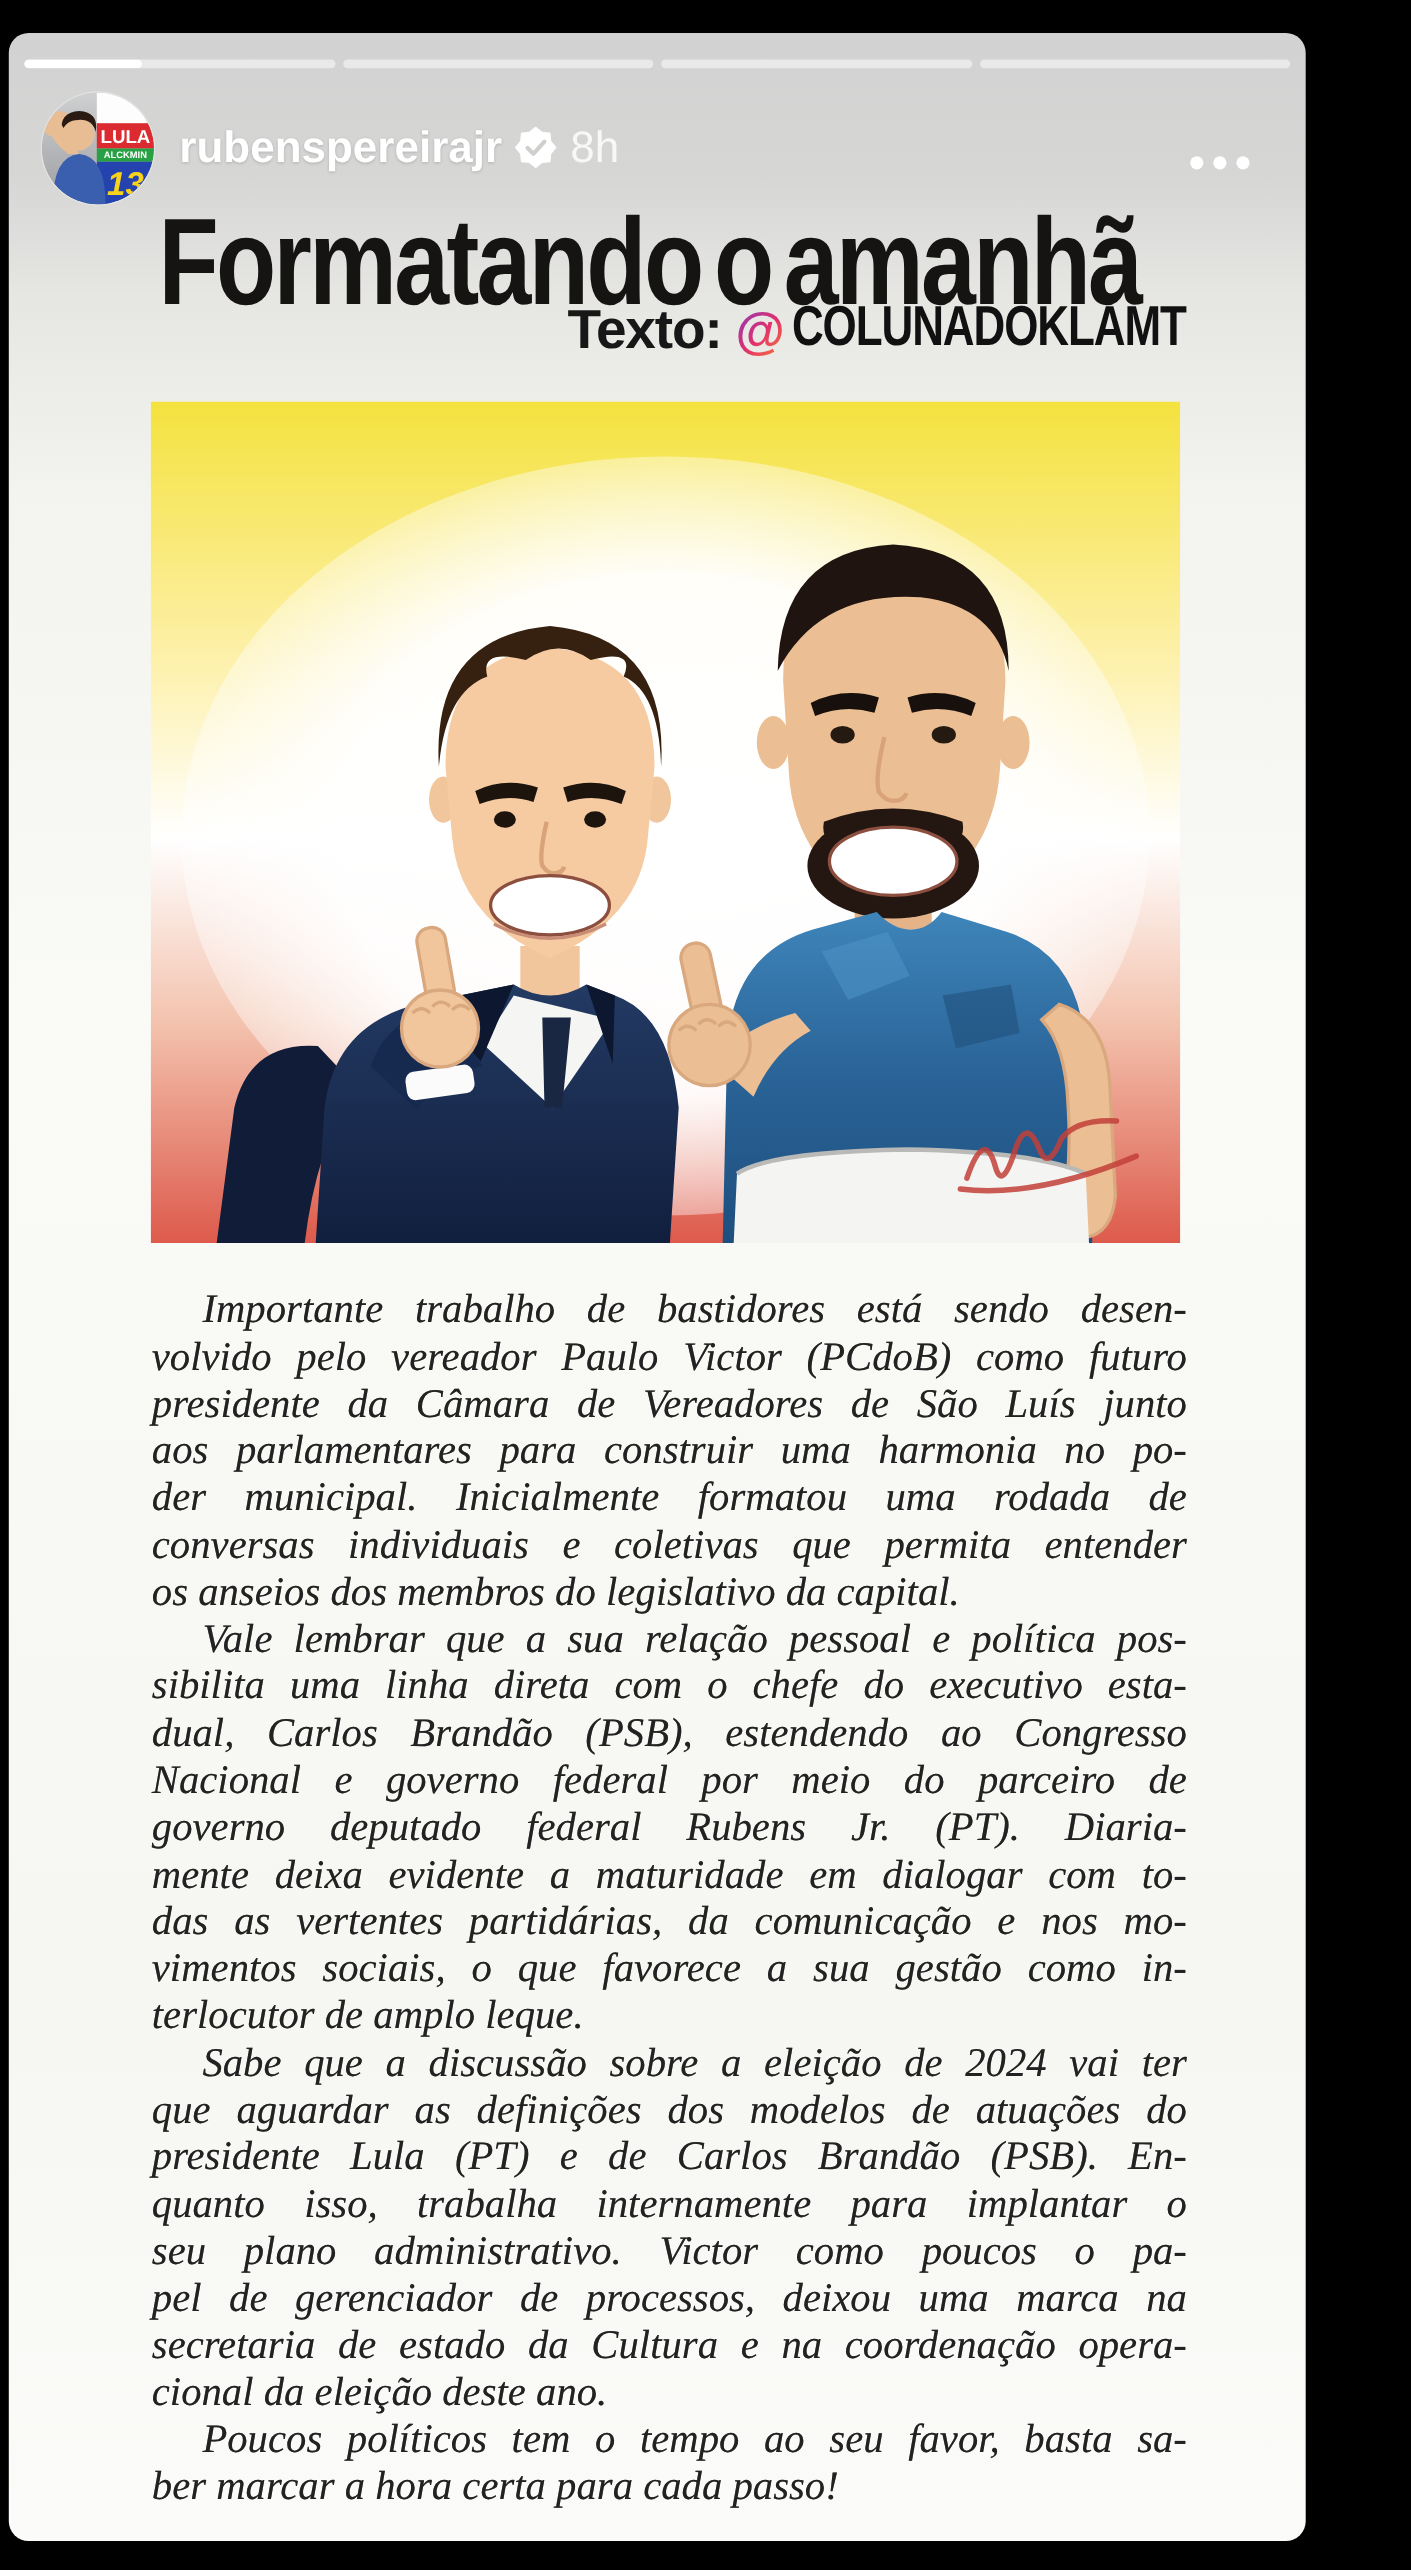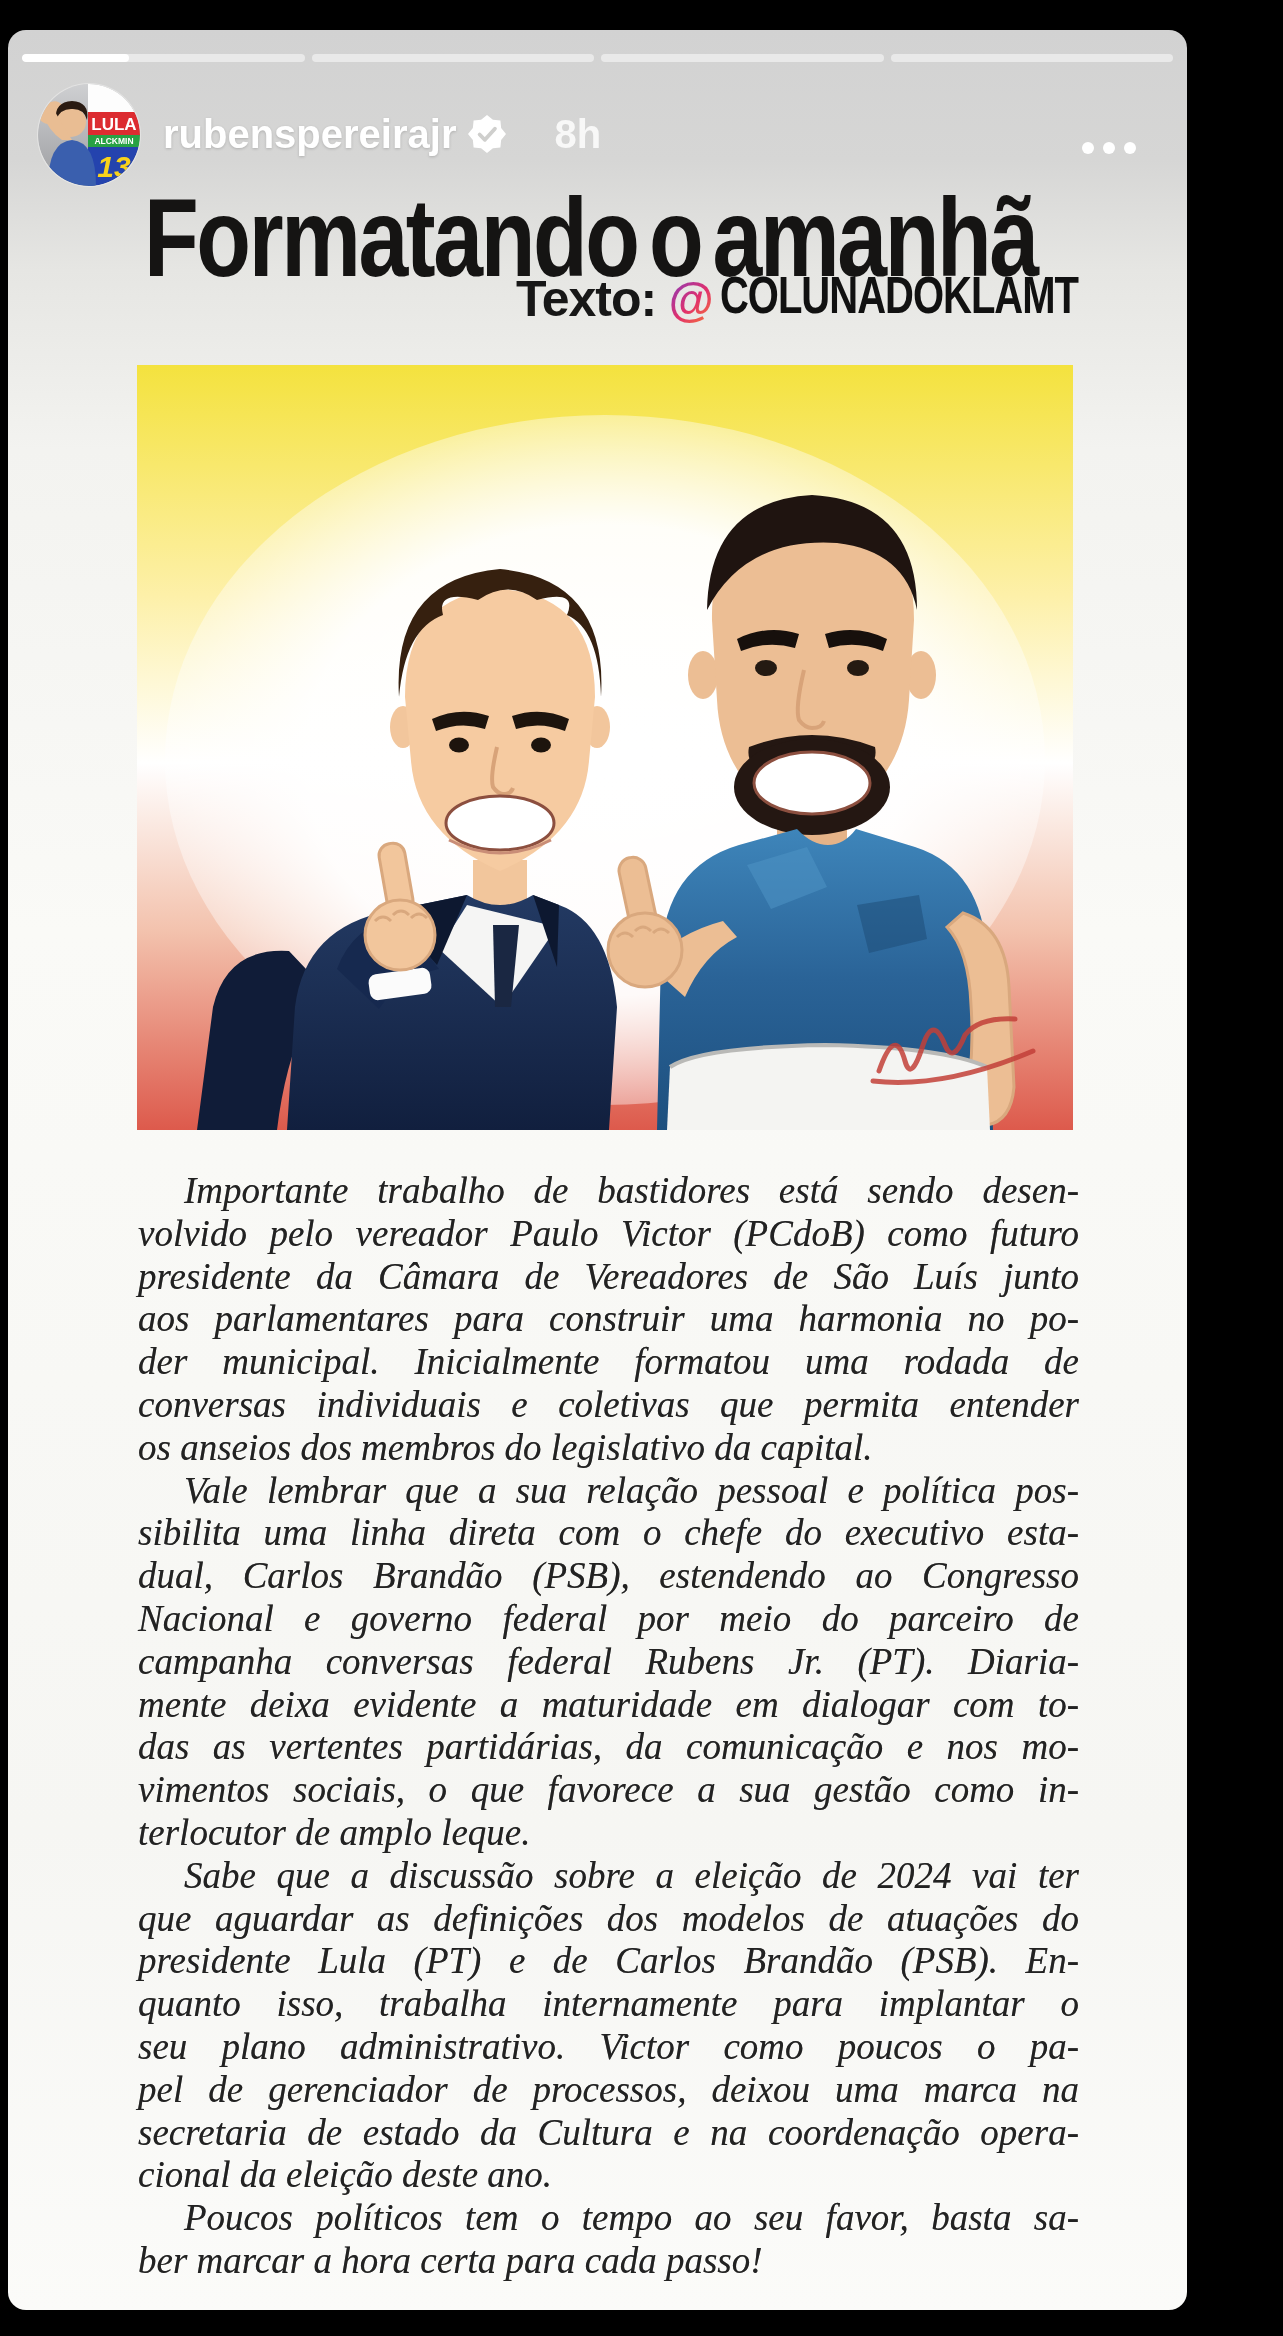--- a/index.html
+++ b/index.html
@@ -11,21 +11,21 @@
                    #f3f3f0 420px,#fafaf7 900px,#f6f6f3 1800px,#fbfbf9 100%);}
   
   .progress{position:absolute;left:14px;right:14px;top:24px;height:8px;display:flex;gap:7px;}
   .seg{flex:1;background:rgba(255,255,255,.5);border-radius:4px;overflow:hidden;}
   .seg .fill{height:100%;background:#fff;border-radius:4px;}
   
   .avatar{position:absolute;left:30px;top:54px;width:102px;height:102px;border-radius:50%;
           overflow:hidden;box-shadow:0 0 0 1px rgba(255,255,255,.35);cursor:pointer;}
   .userrow{position:absolute;left:155px;top:78px;height:52px;display:flex;align-items:center;gap:12px;}
   .username{color:#fff;font-size:40px;font-weight:700;text-shadow:0 1px 3px rgba(0,0,0,.18);}
-  .time{color:rgba(255,255,255,.82);font-size:40px;font-weight:700;margin-left:36px;}
+  .time{color:rgba(255,255,255,.82);font-size:40px;font-weight:400;}
   .more{position:absolute;left:1062px;top:88px;width:78px;height:60px;display:flex;
         align-items:center;justify-content:center;gap:9px;cursor:pointer;}
   .more i{width:12px;height:12px;border-radius:50%;background:#fff;display:block;}
   .close{position:absolute;left:1174px;top:70px;width:84px;height:84px;display:flex;
          align-items:center;justify-content:center;cursor:pointer;}
   
   .title{position:absolute;left:136px;top:146px;white-space:nowrap;color:#151413;
          font-size:112px;font-weight:700;line-height:1.1;letter-spacing:-3px;word-spacing:-14px;
          transform:scaleX(.8);transform-origin:left center;}
   .byline{position:absolute;left:0;width:1070px;top:240px;text-align:right;white-space:nowrap;}
@@ -224,21 +224,21 @@
           <div class="line">aos parlamentares para construir uma harmonia no po-</div>
           <div class="line">der municipal. Inicialmente formatou uma rodada de</div>
           <div class="line">conversas individuais e coletivas que permita entender</div>
           <div class="line last">os anseios dos membros do legislativo da capital.</div>
         </div>
         <div>
           <div class="line first">Vale lembrar que a sua relação pessoal e política pos-</div>
           <div class="line">sibilita uma linha direta com o chefe do executivo esta-</div>
           <div class="line">dual, Carlos Brandão (PSB), estendendo ao Congresso</div>
           <div class="line">Nacional e governo federal por meio do parceiro de</div>
-          <div class="line">campanha conversas federal Rubens Jr. (PT). Diaria-</div>
+          <div class="line">governo deputado federal Rubens Jr. (PT). Diaria-</div>
           <div class="line">mente deixa evidente a maturidade em dialogar com to-</div>
           <div class="line">das as vertentes partidárias, da comunicação e nos mo-</div>
           <div class="line">vimentos sociais, o que favorece a sua gestão como in-</div>
           <div class="line last">terlocutor de amplo leque.</div>
         </div>
         <div>
           <div class="line first">Sabe que a discussão sobre a eleição de 2024 vai ter</div>
           <div class="line">que aguardar as definições dos modelos de atuações do</div>
           <div class="line">presidente Lula (PT) e de Carlos Brandão (PSB). En-</div>
           <div class="line">quanto isso, trabalha internamente para implantar o</div>

